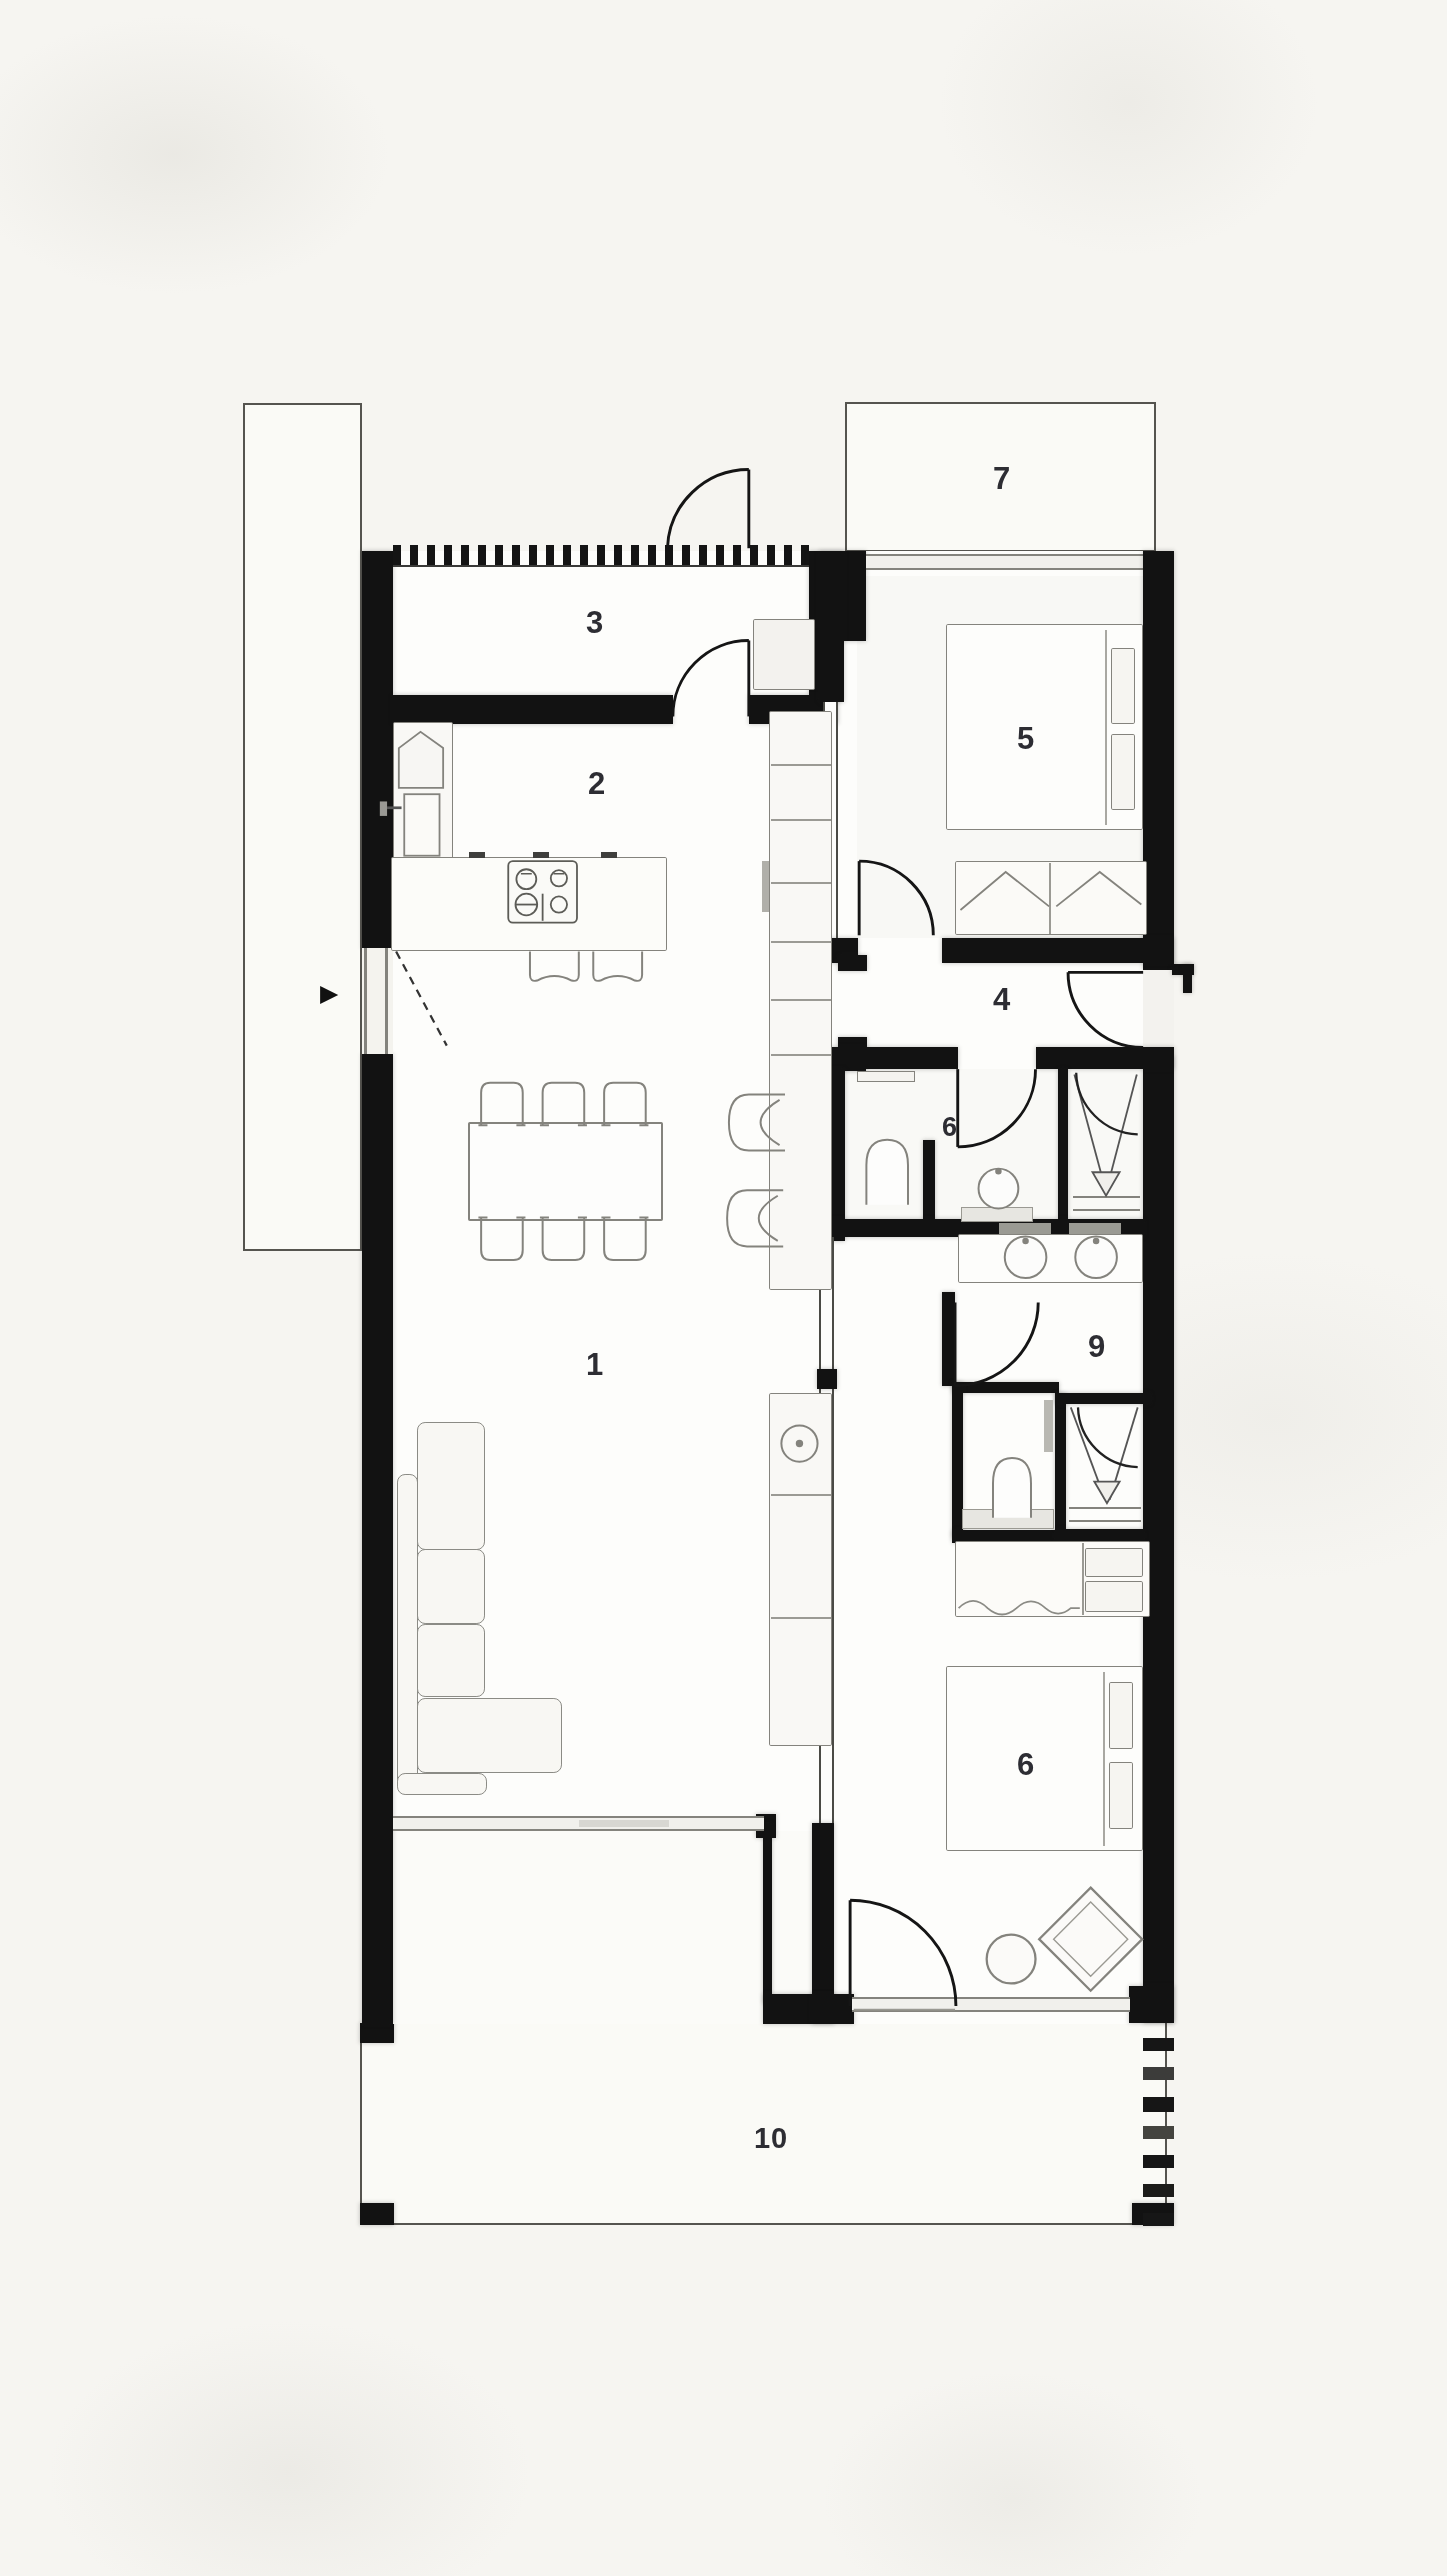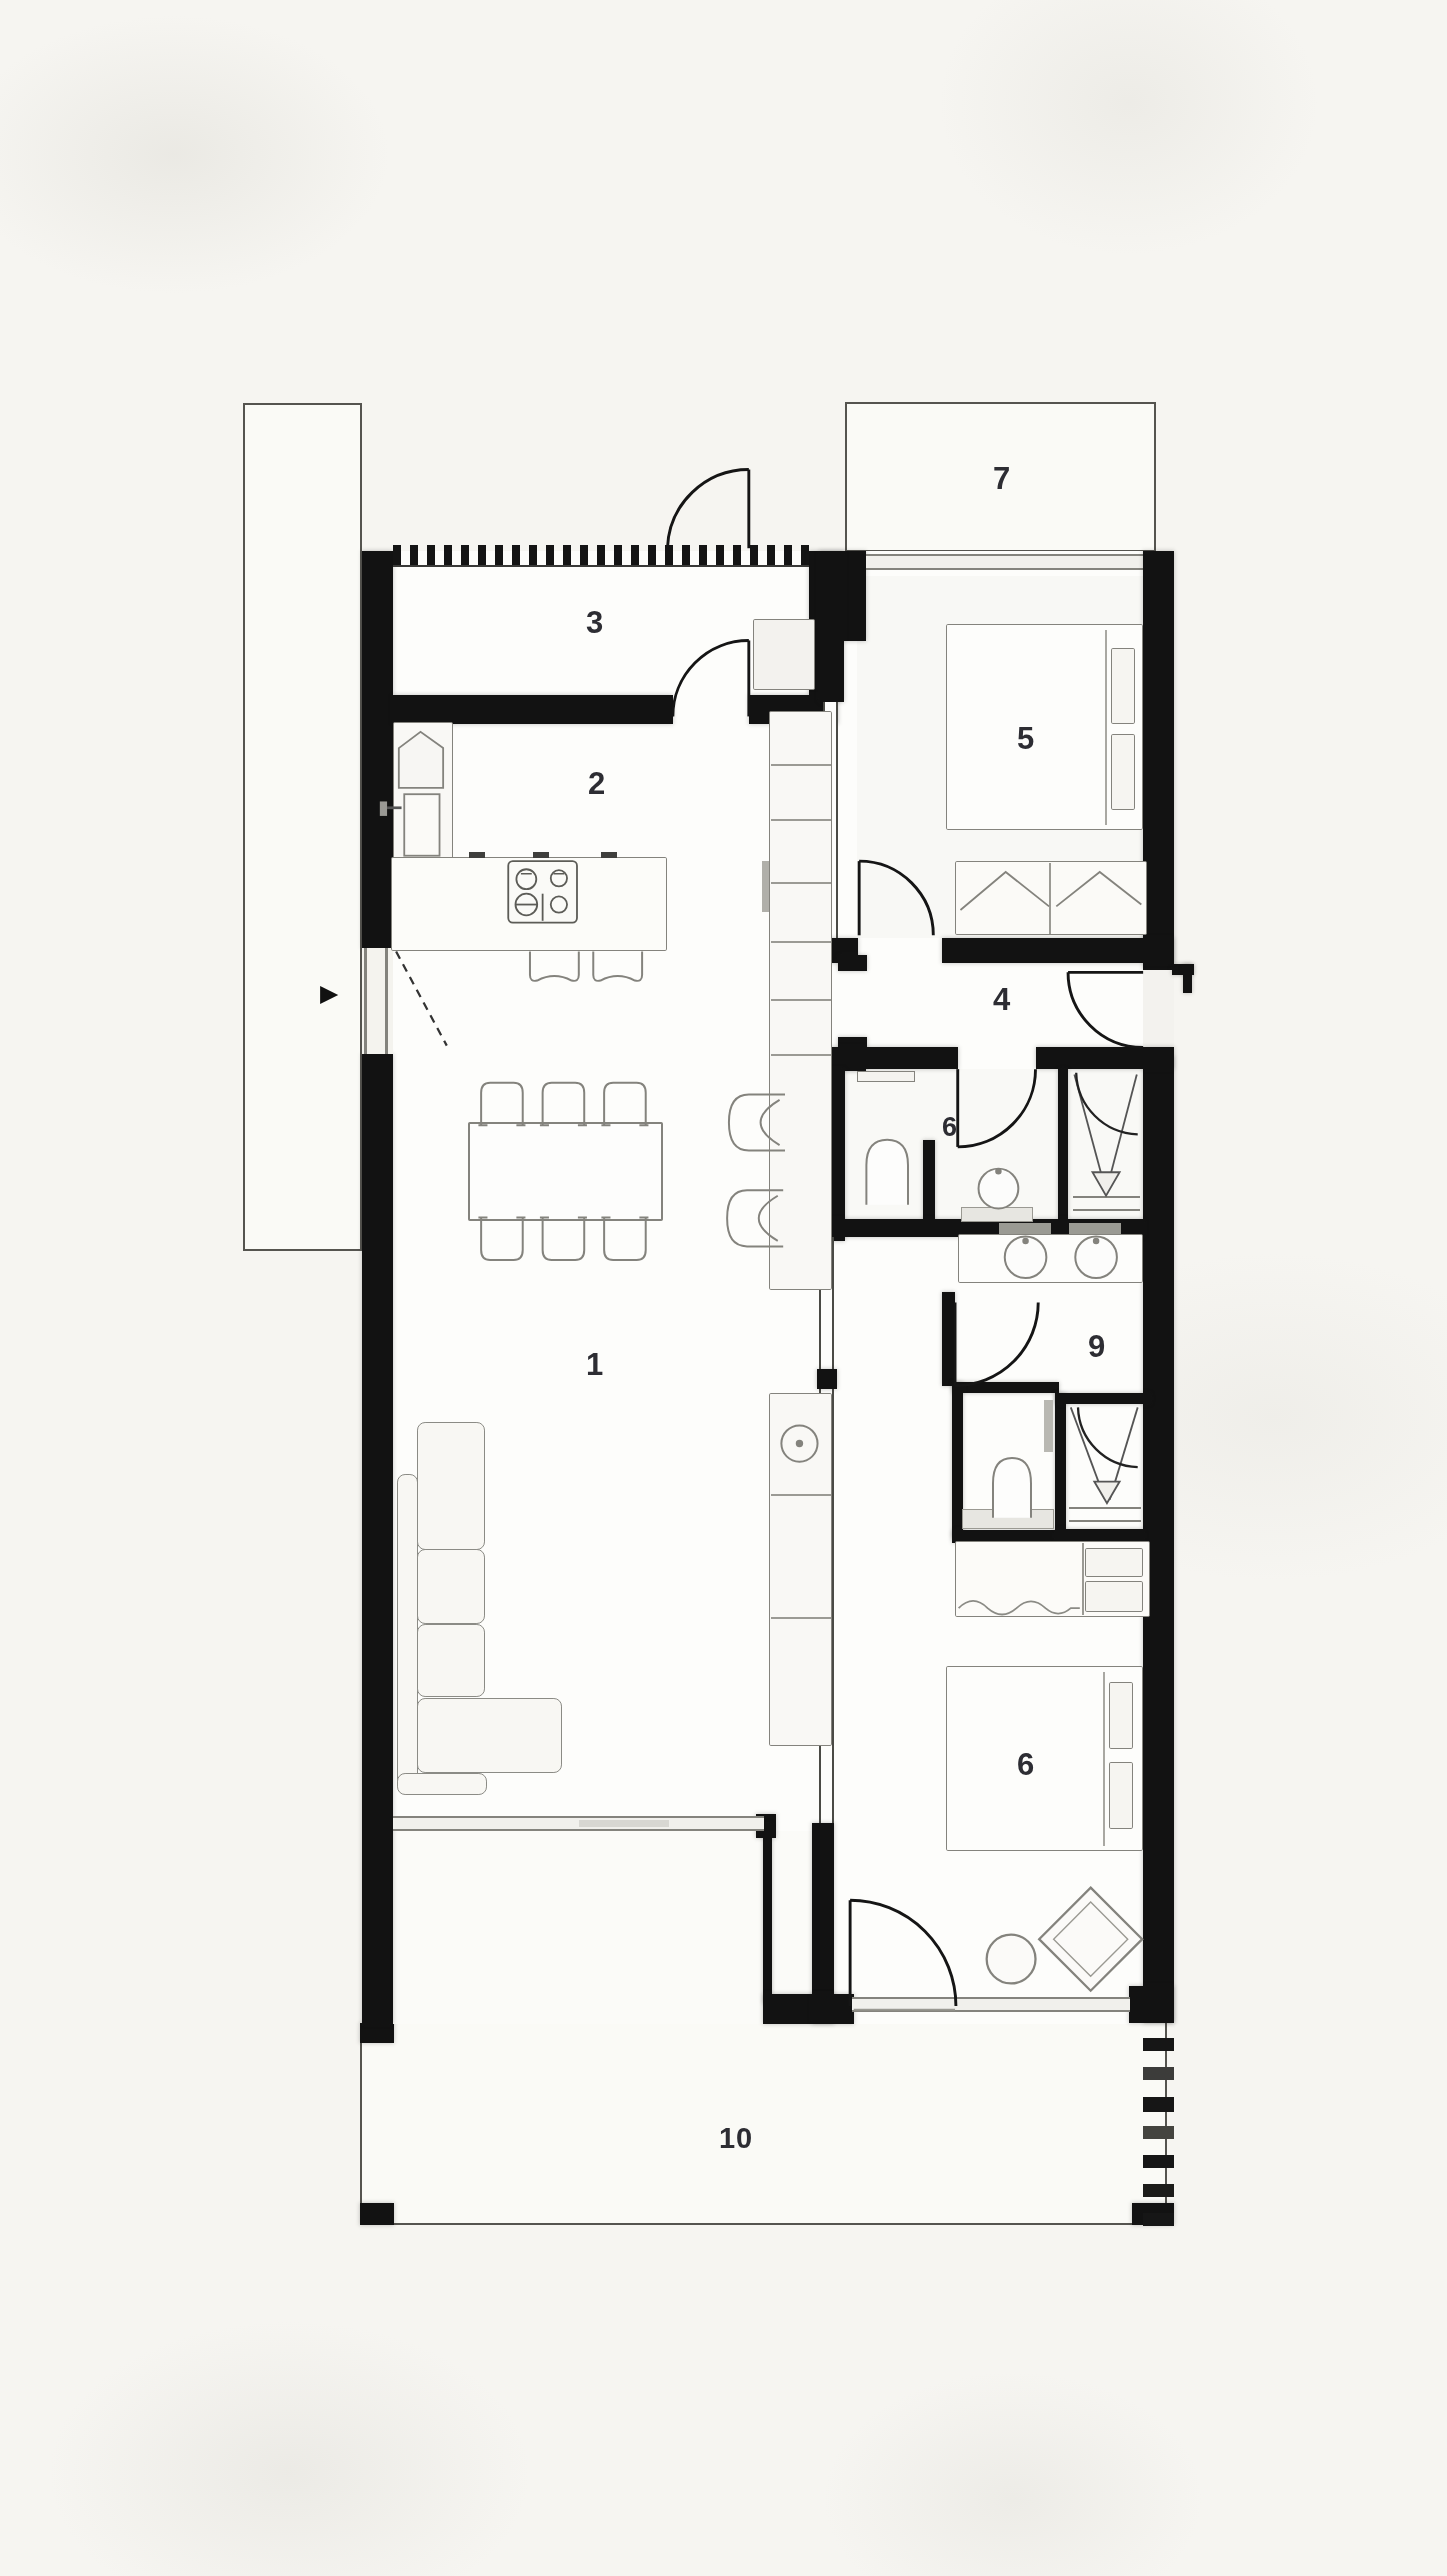--- a/index.html
+++ b/index.html
@@ -310,16 +310,16 @@
 
   <span class="room-label" style="left:595px;top:1364px;">1</span>
   <span class="room-label" style="left:597px;top:783px;">2</span>
   <span class="room-label" style="left:595px;top:622px;">3</span>
   <span class="room-label" style="left:1002px;top:999px;">4</span>
   <span class="room-label" style="left:1026px;top:738px;">5</span>
   <span class="room-label" style="left:950px;top:1127px;font-size:27px;">6</span>
   <span class="room-label" style="left:1002px;top:478px;">7</span>
   <span class="room-label" style="left:1097px;top:1346px;">9</span>
   <span class="room-label" style="left:1026px;top:1764px;">6</span>
-  <span class="room-label" style="left:736px;top:2138px;font-size:29px;">10</span>
+  <span class="room-label" style="left:771px;top:2138px;font-size:29px;">10</span>
 
 </div>
 
 
 </body></html>

